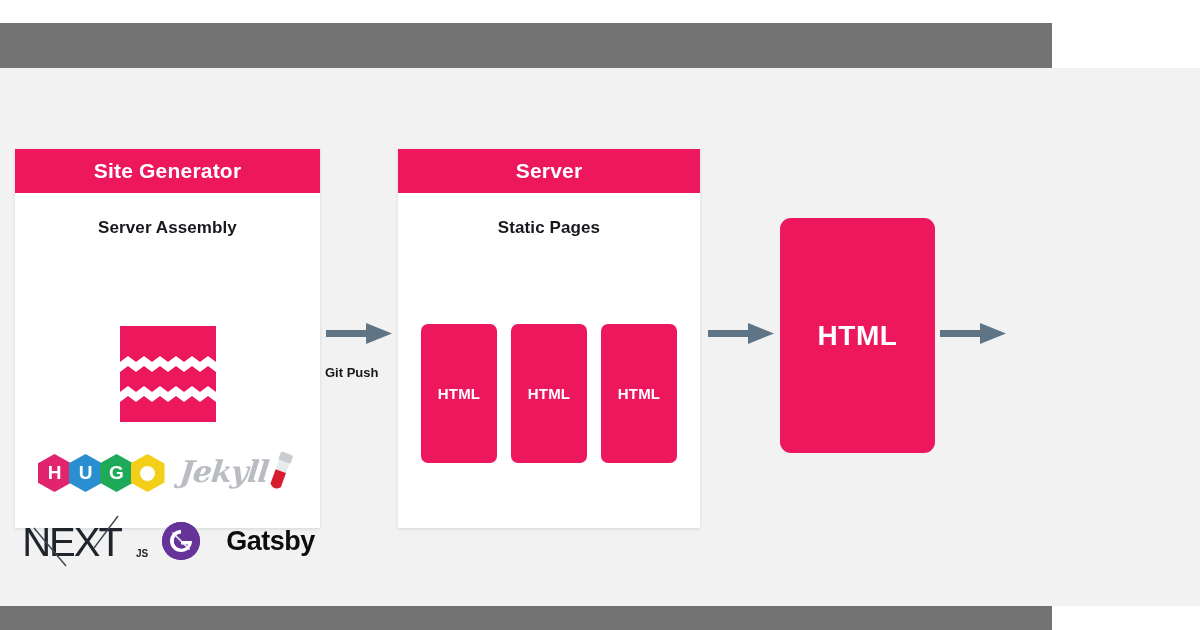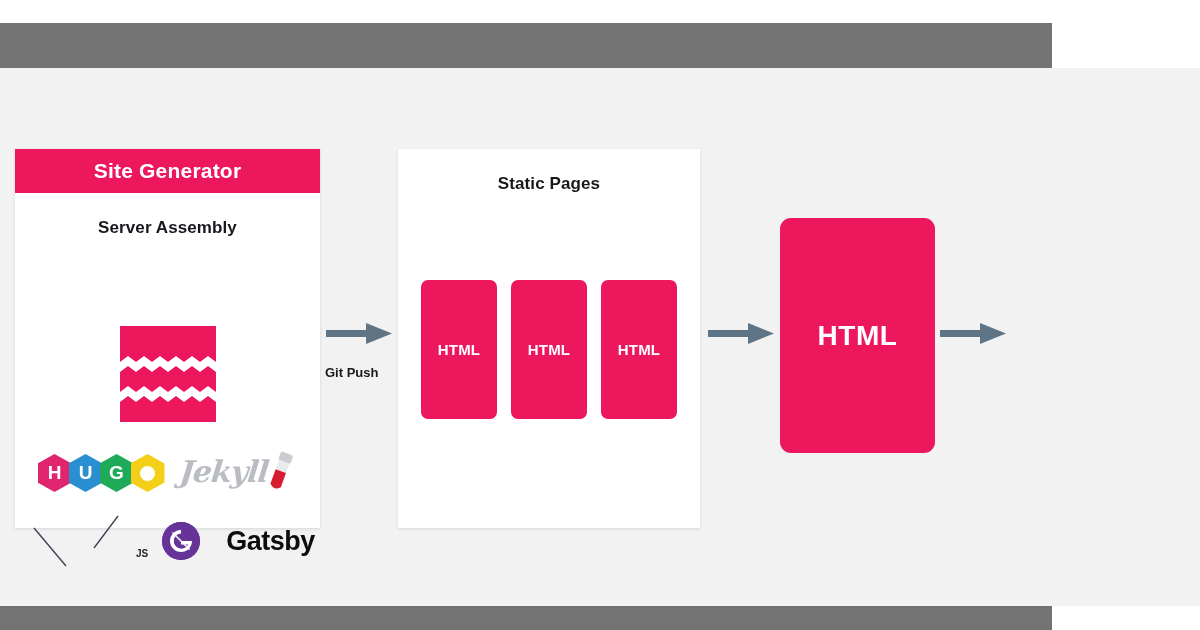--- a/index.html
+++ b/index.html
@@ -315,20 +315,21 @@
                 <rect x="95" y="11" width="11" height="10" fill="#e8eaec"></rect>
                 <path d="M95,21 L106,21 L106,36 Q100.5,42 95,36 Z" fill="#d61c2e"></path>
               </g>
             </svg>
           </div>
         </div>
 
         <div class="logo-row row2">
 
           <div class="next-logo">
+            <span class="next-word">NEXT</span>
             <span class="next-js">JS</span>
             <svg width="130" height="54" viewBox="0 0 130 54" style="position:absolute;left:0;top:0" aria-hidden="true">
               <line x1="14" y1="14" x2="46" y2="52" stroke="#3a4654" stroke-width="1.4"></line>
               <line x1="98" y1="2" x2="74" y2="34" stroke="#3a4654" stroke-width="1.4"></line>
             </svg>
           </div>
 
           <div class="gatsby-logo">
             <span class="gatsby-mark">
               <svg width="38" height="38" viewBox="0 0 38 38" aria-hidden="true">
@@ -346,20 +347,21 @@
 
   <div class="arrow" id="arrow-1">
     <svg width="66" height="28" viewBox="0 0 66 28" aria-hidden="true">
       <rect x="0" y="10" width="44" height="7" fill="#5f7484"></rect>
       <polygon points="40,3 66,13.5 40,24" fill="#5f7484"></polygon>
     </svg>
   </div>
   <div class="arrow-label" id="arrow-1-label">Git Push</div>
 
   <div class="card" id="card-server">
+    <div class="card-header">Server</div>
     <div class="card-body">
       <div class="section-title">Static Pages</div>
       <div class="pages-row">
         <div class="page-tile">HTML</div>
         <div class="page-tile">HTML</div>
         <div class="page-tile">HTML</div>
       </div>
     </div>
   </div>
 

